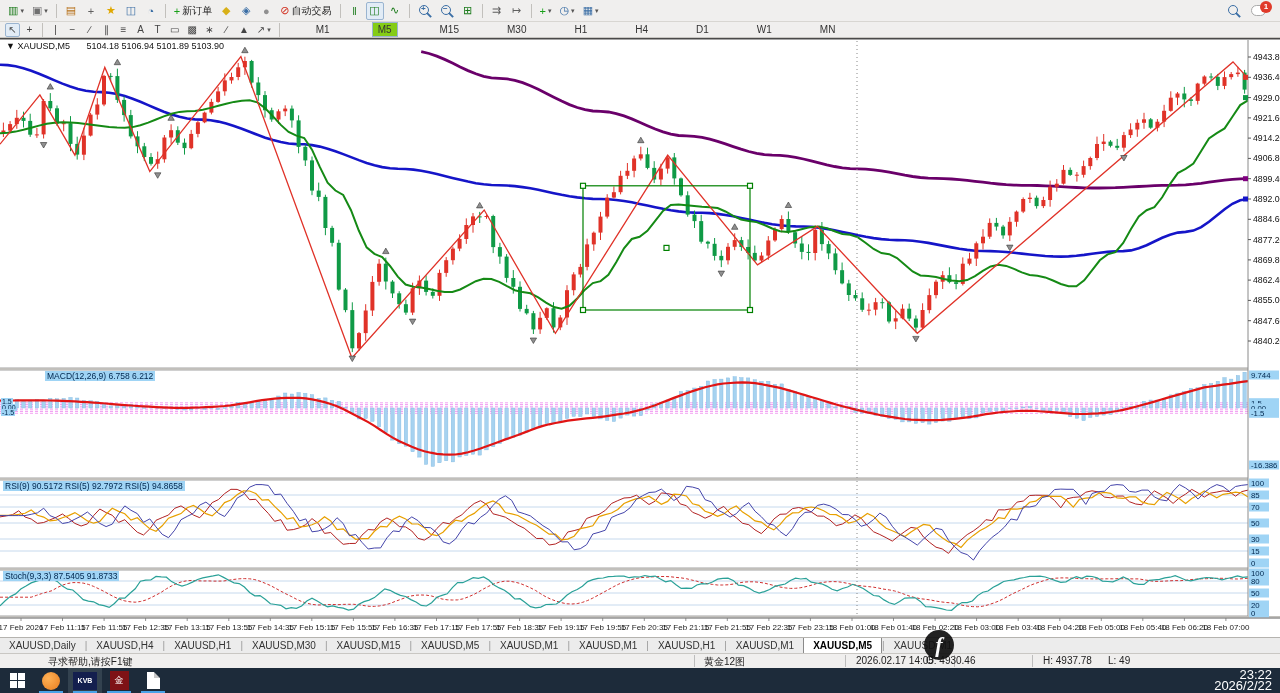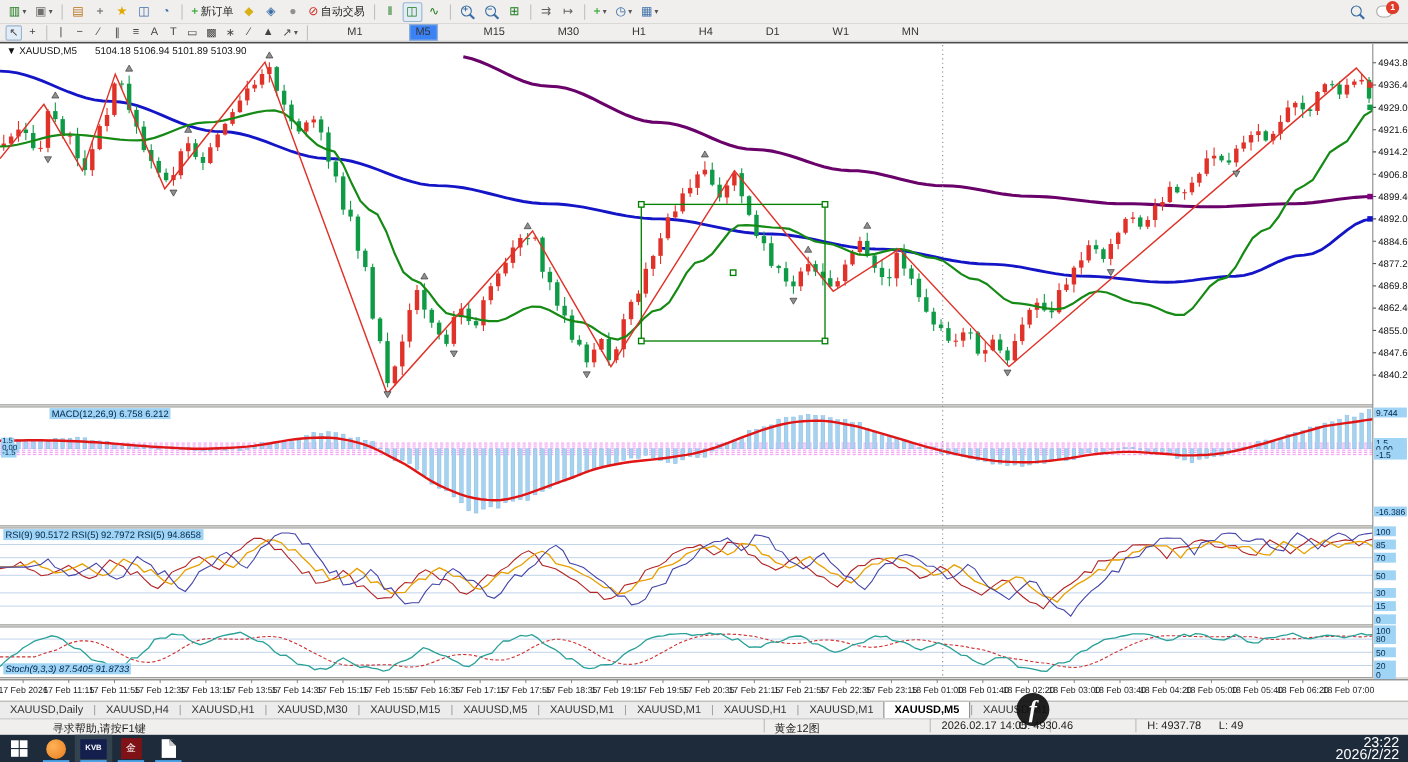--- a/index.html
+++ b/index.html
@@ -12,21 +12,21 @@
   .tb2 { position:absolute; left:0; top:22px; width:1280px; height:16px; background:#f0efee; border-bottom:1px solid #c9c7c3; display:flex; align-items:center; padding:0 4px; }
   .tbtn { height:18px; min-width:18px; display:flex; align-items:center; justify-content:center; font-size:11px; margin:0 1px; border:1px solid transparent; border-radius:2px; cursor:default; gap:2px; padding:0 2px; }
   .tb2 .tbtn { height:14px; min-width:15px; font-size:10px; }
   .tbtn.active { background:#e2ecf6; border-color:#9ab4d0; }
   .tbtn .dd { font-size:7px; color:#555; }
   .tbtn .lbl { font-size:10px; color:#222; }
   .tsep { width:1px; height:14px; background:#c2c0bc; margin:0 4px; }
   .tb-right { margin-left:auto; display:flex; align-items:center; gap:10px; padding-right:10px; }
   .tf-group { display:flex; margin-left:8px; }
   .tfbtn { font-size:10px; color:#333; padding:1px 5px; border:1px solid transparent; margin:0 18px; }
-  .tfbtn.active { background:#3b82f6; border-color:#9ab4d0; }
+  .tfbtn.active { background:#84cc16; border-color:#9ab4d0; }
   .mag { position:relative; width:14px; height:14px; display:inline-block; }
   .mag::before { content:""; position:absolute; width:8px; height:8px; border:1.5px solid #3a6ea5; border-radius:50%; left:1px; top:1px; }
   .mag::after { content:""; position:absolute; width:6px; height:2px; background:#3a6ea5; transform:rotate(45deg); left:8px; top:10px; }
   .mag b { position:absolute; left:3.5px; top:0.5px; font-size:8px; color:#3a6ea5; }
   .bubble { position:relative; width:15px; height:11px; border:1.5px solid #aaa; border-radius:6px; background:#fff; }
   .badge { position:absolute; top:-5px; right:-7px; width:12px; height:12px; background:#e03a2a; color:#fff; border-radius:50%; font-size:8px; line-height:12px; text-align:center; font-weight:bold; }
 
   
   .chart-wrap { position:absolute; left:0; top:38px; width:1280px; height:599px; background:#fff; }
   .panel-label { position:absolute; font-size:8.5px; color:#00264d; background:#9fd4f5; padding:0 2px; line-height:10px; white-space:nowrap; }
@@ -1020,21 +1020,21 @@
             <line x1="1225.9" y1="580" x2="1225.9" y2="583" stroke="#777" stroke-width="0.8"></line>
             <text x="1225.9" y="592" font-size="8" fill="#222" text-anchor="middle" font-family="Liberation Sans,sans-serif">18 Feb 07:00</text>
           </g>
         </svg></div>
     <div class="chart-title">
       <span>▼ XAUUSD,M5</span>
       <span style="margin-left:14px;">5104.18 5106.94 5101.89 5103.90</span>
     </div>
     <div class="panel-label" style="left:3px;top:333px;margin-left:42px;">MACD(12,26,9) 6.758 6.212</div>
     <div class="panel-label" style="left:3px;top:443px;">RSI(9) 90.5172  RSI(5) 92.7972  RSI(5) 94.8658</div>
-    <div class="panel-label" style="left:3px;top:565px;font-style:italic;">Stoch(9,3,3) 87.5405 91.8733</div>
+    <div class="panel-label" style="left:3px;top:533px;">Stoch(9,3,3) 87.5405 91.8733</div>
     <div id="macd-left-labels">
         <span class="macd-left" style="top: 360.2px;">1.5</span>
         <span class="macd-left" style="top: 365.5px;">0.00</span>
         <span class="macd-left" style="top: 370.8px;">-1.5</span>
       </div>
   </div>
 
   <div class="tabbar" id="tabbar">
       <span class="tab">XAUUSD,Daily</span>
       <span class="tab-sep">|</span>

